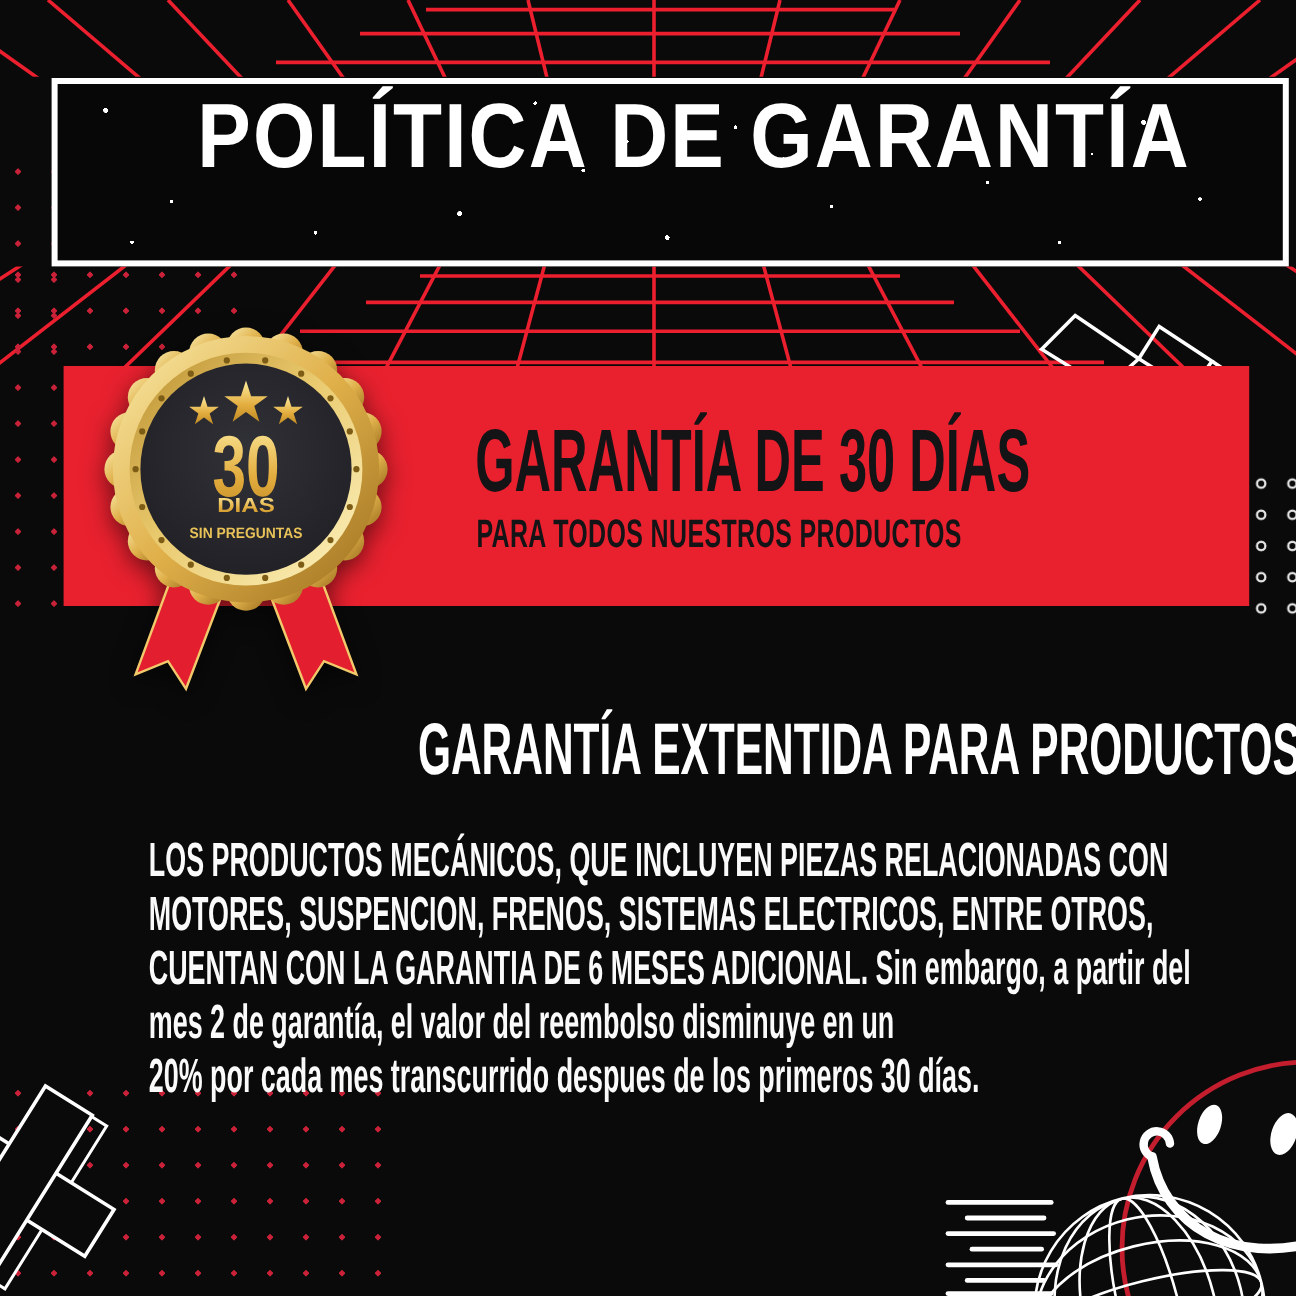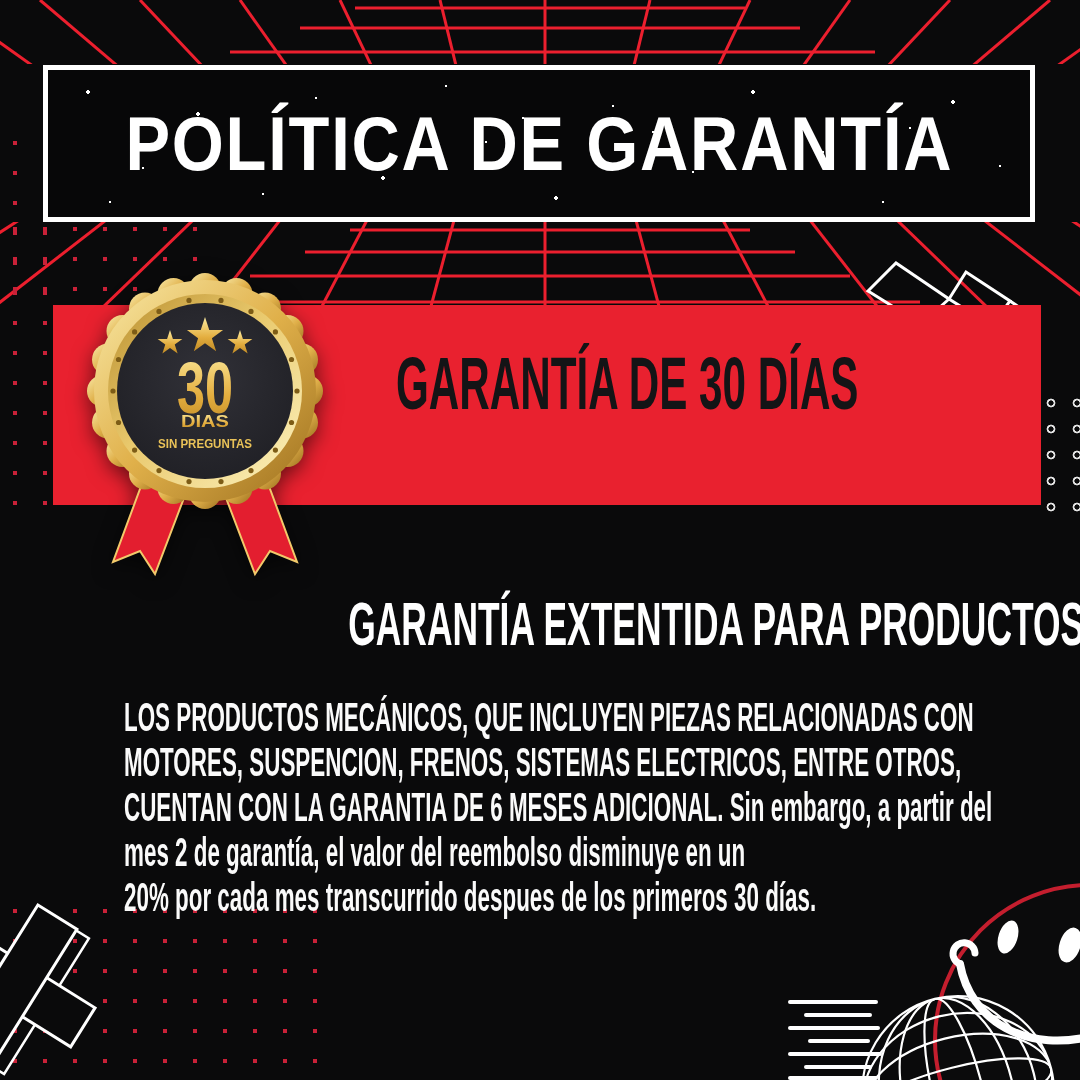--- a/index.html
+++ b/index.html
@@ -3,42 +3,42 @@
 <meta charset="utf-8">
 <style>
   html,body{margin:0;padding:0;background:#000;}
   #canvas{position:relative;width:1080px;height:1080px;background:#0a0a0b;overflow:hidden;
           font-family:"Liberation Sans",sans-serif;}
   .abs{position:absolute;}
   .cond{display:inline-block;white-space:nowrap;transform-origin:left center;}
 
   
   #title-box{left:43px;top:65px;width:982px;height:147px;background:#070708;
-    border:5px solid #ffffff;display:flex;align-items:center;justify-content:center;
+    border:5px solid #ffffff;display:flex;justify-content:center;
     background-image:
       radial-gradient(2px 2px at 40px 22px,#fff 98%,transparent),
       radial-gradient(1.5px 1.5px at 95px 98px,#fff 98%,transparent),
       radial-gradient(2px 2px at 150px 44px,#fff 98%,transparent),
       radial-gradient(1.5px 1.5px at 215px 124px,#fff 98%,transparent),
       radial-gradient(1.5px 1.5px at 268px 28px,#fff 98%,transparent),
       radial-gradient(2px 2px at 335px 108px,#fff 98%,transparent),
       radial-gradient(1.5px 1.5px at 398px 16px,#fff 98%,transparent),
       radial-gradient(1.5px 1.5px at 438px 72px,#fff 98%,transparent),
       radial-gradient(2px 2px at 508px 128px,#fff 98%,transparent),
       radial-gradient(1.5px 1.5px at 565px 36px,#fff 98%,transparent),
       radial-gradient(1.5px 1.5px at 645px 102px,#fff 98%,transparent),
       radial-gradient(2px 2px at 705px 22px,#fff 98%,transparent),
       radial-gradient(1.5px 1.5px at 775px 82px,#fff 98%,transparent),
       radial-gradient(1.5px 1.5px at 835px 132px,#fff 98%,transparent),
       radial-gradient(2px 2px at 905px 32px,#fff 98%,transparent),
       radial-gradient(1.5px 1.5px at 952px 96px,#fff 98%,transparent),
       radial-gradient(1.5px 1.5px at 62px 132px,#fff 98%,transparent),
       radial-gradient(1px 1px at 475px 48px,#fff 98%,transparent),
       radial-gradient(1px 1px at 605px 62px,#fff 98%,transparent),
-      radial-gradient(1px 1px at 862px 58px,#fff 98%,transparent);}
+      radial-gradient(1px 1px at 862px 58px,#fff 98%,transparent); padding-left: 39px;}
   #title-text{font-size:76px;font-weight:bold;color:#ffffff;letter-spacing:2px;
     transform:scaleX(.88);transform-origin:center center;}
 
   
   .dots{background-image:radial-gradient(2.3px 2.3px at 15px 15px,#c92138 98%,transparent);
         background-size:30px 30px;}
   #dots-left{left:0;top:128px;width:60px;height:384px;}
   #dots-mid{left:0;top:214px;width:202px;height:92px;}
   #dots-bottom{left:0;top:896px;width:338px;height:172px;}
 
@@ -132,20 +132,23 @@
       <path d="M 18,51 L 46,23 L 99,59 L 71,84 Z"></path>
       <path d="M 99,59 L 116,32 L 160,61 L 142,86 Z"></path>
       <path d="M 160,61 L 169,67 L 151,91 L 142,86"></path>
     </g>
   </svg>
 
   <div class="abs" id="red-banner"></div>
   <div class="abs" id="banner-heading">
     <span class="cond">GARANTÍA DE 30 DÍAS</span>
   </div>
+  <div class="abs" id="banner-subheading">
+    <span class="cond">PARA TODOS NUESTROS PRODUCTOS</span>
+  </div>
   <div class="abs" id="ring-dots"></div>
 
   <svg class="abs" id="badge-svg" style="left:75px;top:270px;" width="260" height="330" viewBox="0 0 260 330">
     <defs>
       <linearGradient id="gRim" x1="0" y1="0" x2="1" y2="1">
         <stop offset="0" stop-color="#f9eaa8"></stop>
           <stop offset=".5" stop-color="#e0b04a"></stop>
           <stop offset="1" stop-color="#9c6f1e"></stop>
       </linearGradient>
       <linearGradient id="gPale" x1="1" y1="1" x2="0" y2="0">

